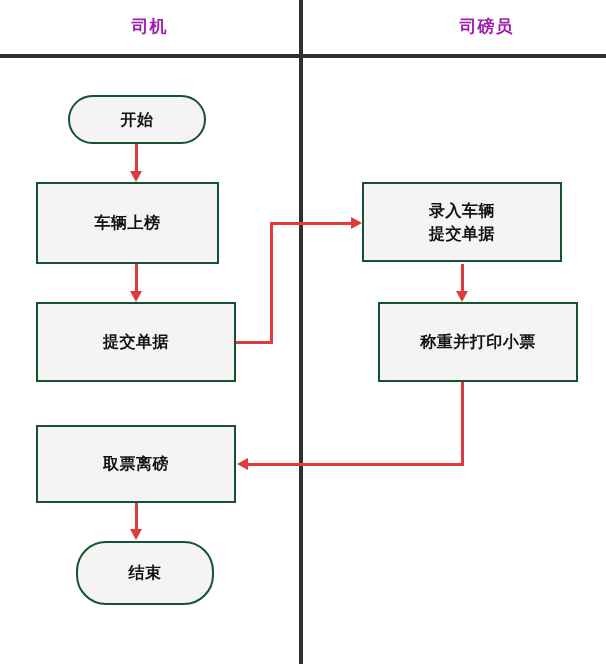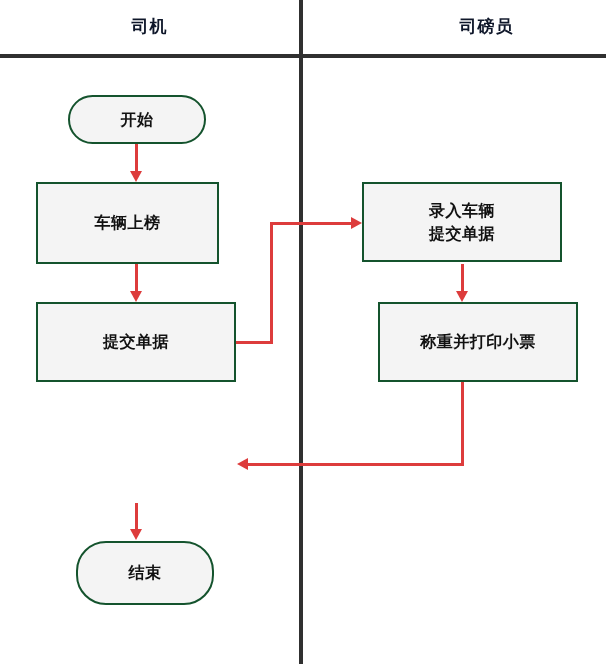--- a/index.html
+++ b/index.html
@@ -35,21 +35,21 @@
     background: #303030;
   }
   .lane-title {
     position: absolute;
     top: 0;
     height: 54px;
     line-height: 54px;
     text-align: center;
     font-size: 17px;
     font-weight: bold;
-    color: #0f172a;
+    color: #a21caf;
     letter-spacing: 1px;
   }
   .lane-title.left  { left: 0;     width: 299px; }
   .lane-title.right { left: 303px; width: 303px; padding-left: 32px; }
 
   
   .node {
     position: absolute;
     box-sizing: border-box;
     background: #f4f4f4;
@@ -124,20 +124,23 @@
     <div>
       <div>录入车辆</div>
       <div>提交单据</div>
     </div>
   </div>
 
   <div class="node" style="left:378px; top:302px; width:200px; height:80px;">
     <span>称重并打印小票</span>
   </div>
 
+  <div class="node" style="left:36px; top:425px; width:200px; height:78px;">
+    <span>取票离磅</span>
+  </div>
 
   <div class="node terminator" style="left:76px; top:541px; width:138px; height:64px;text-align:right;">
     <span>结束</span>
   </div>
 
   <div class="seg v" style="left:135px; top:144px; height:28px;"></div>
   <div class="arrowhead down" style="left:130px; top:171px;"></div>
 
   <div class="seg v" style="left:135px; top:264px; height:28px;"></div>
   <div class="arrowhead down" style="left:130px; top:291px;"></div>

